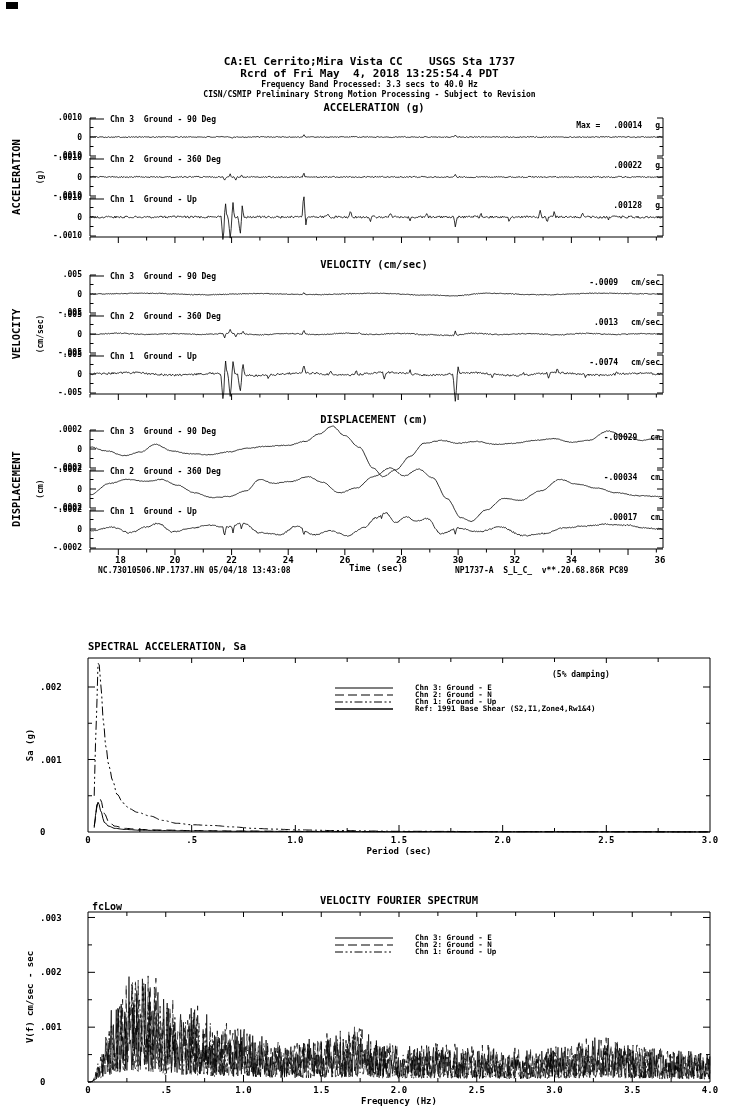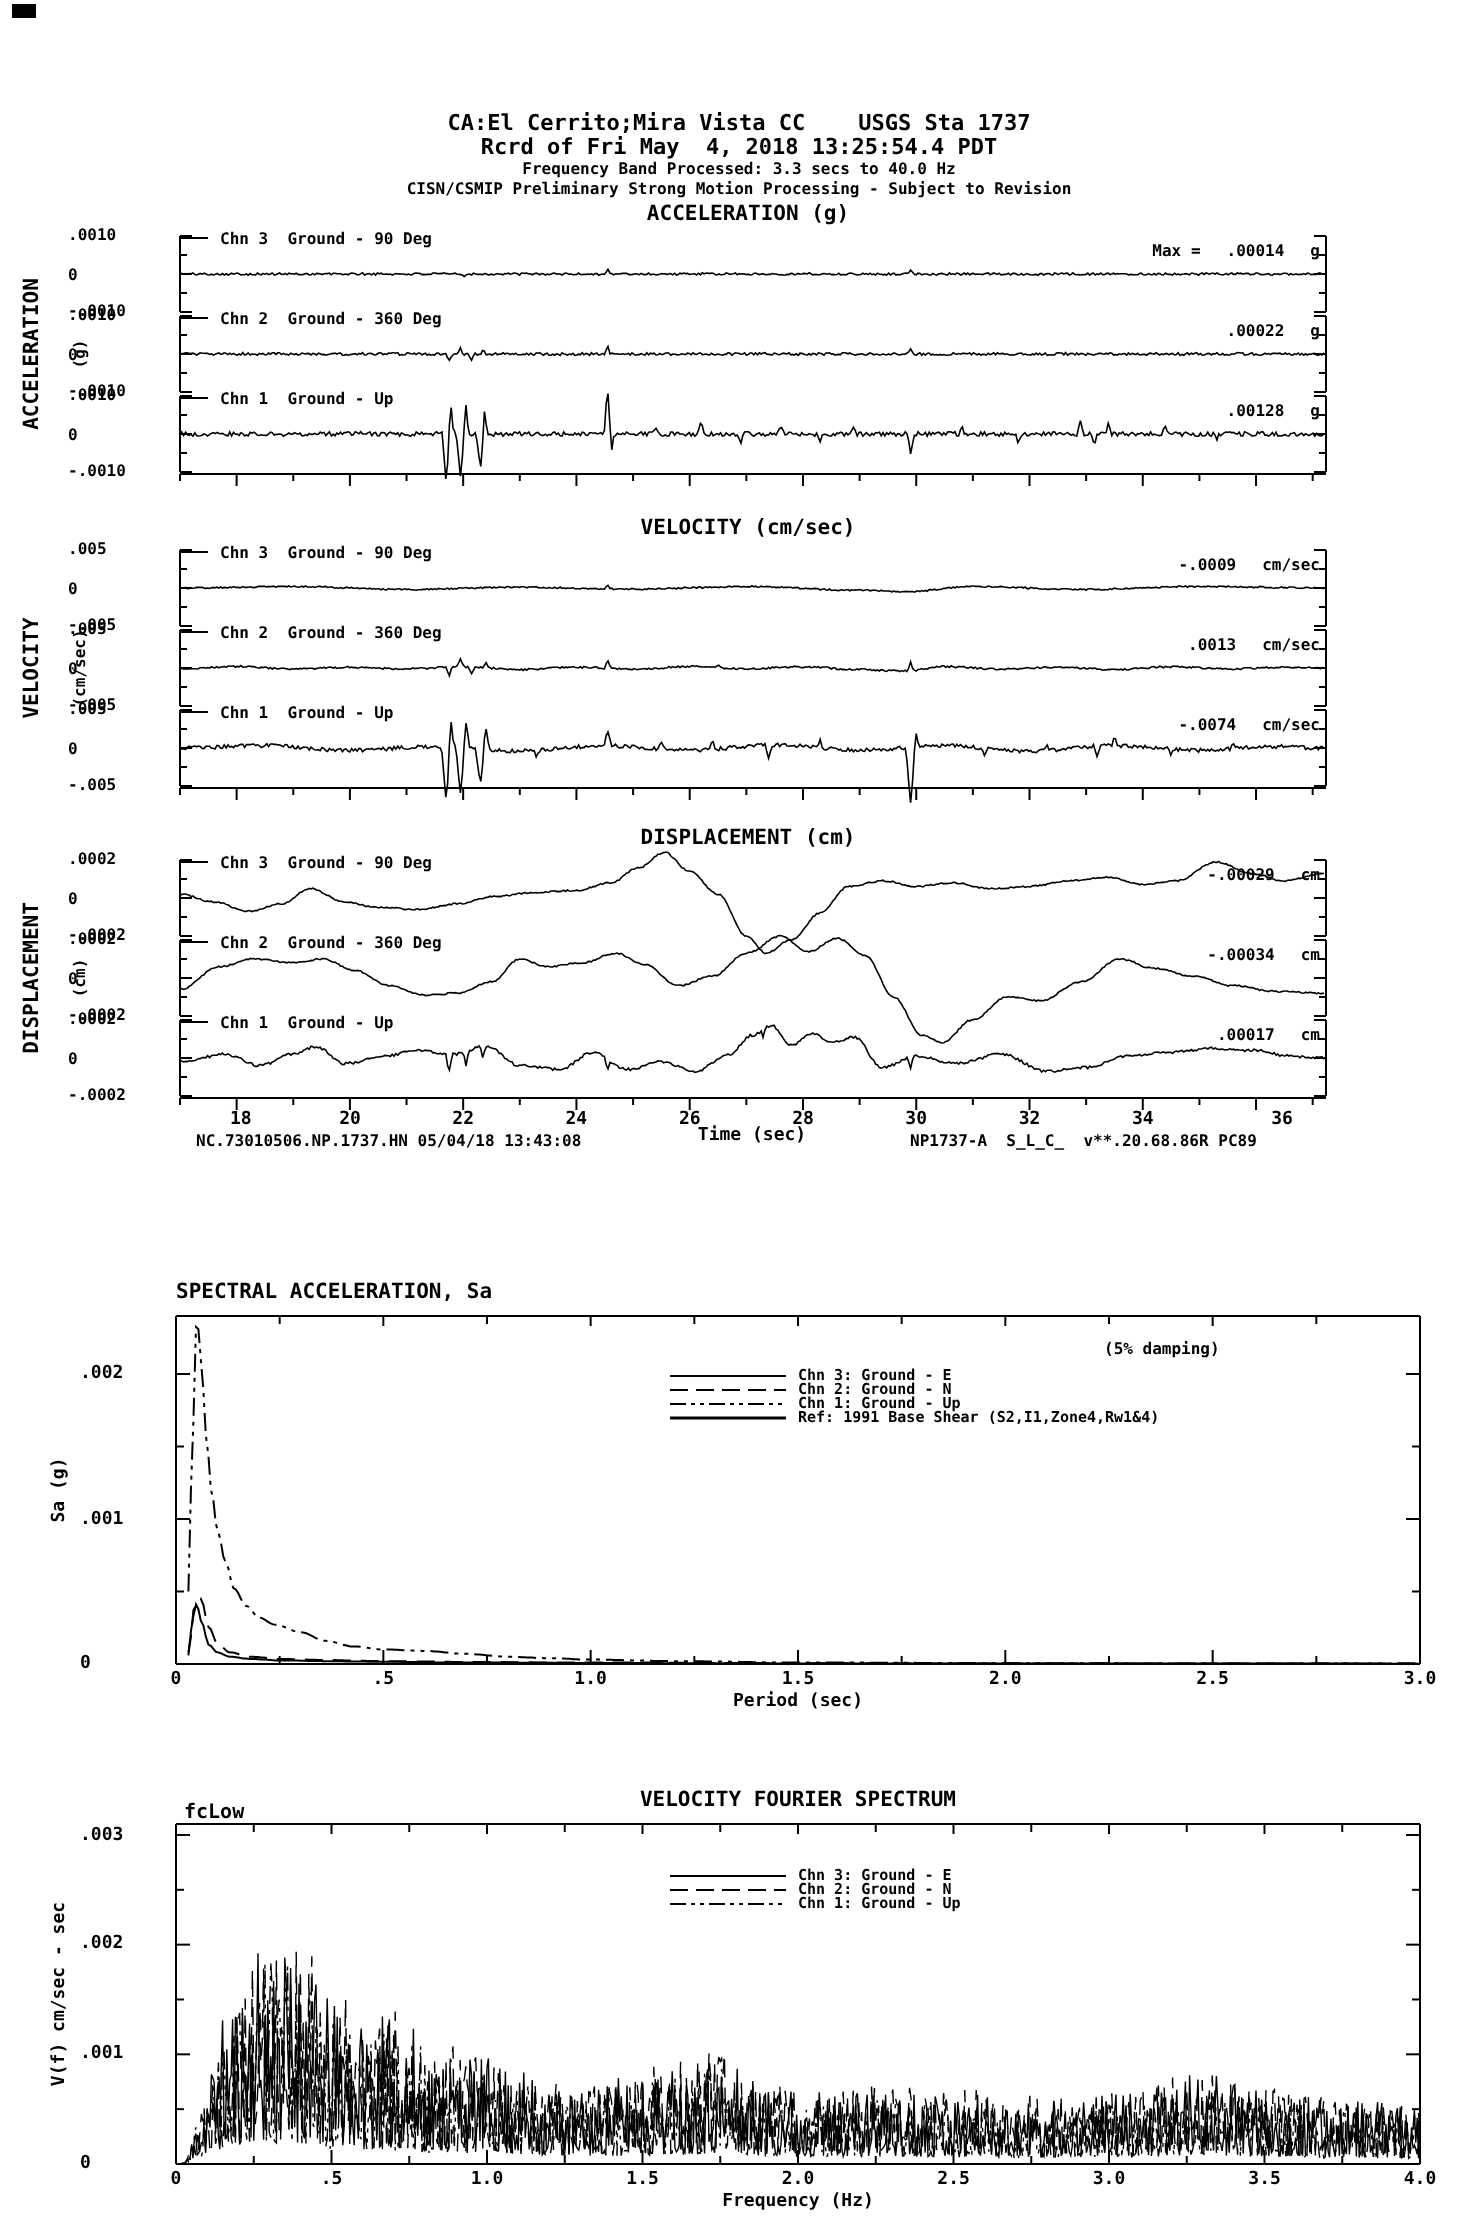--- a/index.html
+++ b/index.html
@@ -10,29 +10,29 @@
 .b{font-weight:bold}
 .pre{white-space:pre}
 .f7{font-size:10px}
 .f8{font-size:8px}
 .f9{font-size:9px}
 .f10{font-size:10.5px}
 .f11{font-size:11px}
 .hdr{position:absolute;left:0;width:739px;text-align:center;font-weight:bold;white-space:pre}
 .vlabel{position:absolute;white-space:nowrap;font-weight:bold;
   transform:translate(-50%,-50%) rotate(-90deg)}
-.ytick{width:48px;white-space:pre}
+.ytick{width:48px;text-align:right;white-space:pre}
 .ytick2{width:42px;white-space:pre}
 .xtick{white-space:pre}
 .plotsvg{position:absolute;overflow:visible}
 .maxrow{display:flex;justify-content:flex-end;column-gap:13px;font-size:8px;
   font-weight:bold;white-space:pre}
 .lgrow{display:flex;align-items:center;height:7px;font-size:7.5px;font-weight:bold;white-space:pre}
 .lgrow svg{flex:0 0 auto}
-.lgrow span{margin-left:6px}
+.lgrow span{margin-left:22px}
 .corner-mark{left:6px;top:2px;width:12px;height:7px;background:#000}
 </style>
 </head>
 <body>
 
 <div class="page">
   <div class="abs corner-mark"></div>
   <div class="hdr f11" style="top:55px">CA:El Cerrito;Mira Vista CC    USGS Sta 1737</div>
   <div class="hdr f11" style="top:67px">Rcrd of Fri May  4, 2018 13:25:54.4 PDT</div>
   <div class="hdr f8" style="top:80px">Frequency Band Processed: 3.3 secs to 40.0 Hz</div>
@@ -311,21 +311,21 @@
       </svg>
       <div class="f9 b abs xtick" style="left:115px;top:555px;width:28px;text-align:left">18</div>
       <div class="f9 b abs xtick" style="left:161.0px;top:555px;width:28px;text-align:center">20</div>
       <div class="f9 b abs xtick" style="left:217.6px;top:555px;width:28px;text-align:center">22</div>
       <div class="f9 b abs xtick" style="left:274.2px;top:555px;width:28px;text-align:center">24</div>
       <div class="f9 b abs xtick" style="left:330.9px;top:555px;width:28px;text-align:center">26</div>
       <div class="f9 b abs xtick" style="left:387.5px;top:555px;width:28px;text-align:center">28</div>
       <div class="f9 b abs xtick" style="left:444.1px;top:555px;width:28px;text-align:center">30</div>
       <div class="f9 b abs xtick" style="left:500.8px;top:555px;width:28px;text-align:center">32</div>
       <div class="f9 b abs xtick" style="left:557.4px;top:555px;width:28px;text-align:center">34</div>
-      <div class="f9 b abs xtick" style="left:627px;top:555px;width:28px;text-align:center">36</div>
+      <div class="f9 b abs xtick" style="left:646px;top:555px;width:28px;text-align:center">36</div>
       <div class="f10 b pre abs" style="left:88px;top:640px;width:622px;text-align:left">SPECTRAL ACCELERATION, Sa</div>
       <svg width="622" height="174" class="plotsvg" style="left:88px;top:658px">
         <line x1="0" y1="0" x2="622" y2="0" stroke="#000" stroke-width="1"></line>
         <line x1="0" y1="174" x2="622" y2="174" stroke="#000" stroke-width="1"></line>
         <line x1="0" y1="0" x2="0" y2="174" stroke="#000" stroke-width="1"></line>
         <line x1="622" y1="0" x2="622" y2="174" stroke="#000" stroke-width="1"></line>
         <line x1="51.83333333333333" y1="174" x2="51.83333333333333" y2="170" stroke="#000" stroke-width="1"></line>
         <line x1="51.83333333333333" y1="0" x2="51.83333333333333" y2="4" stroke="#000" stroke-width="1"></line>
         <line x1="103.66666666666666" y1="174" x2="103.66666666666666" y2="167" stroke="#000" stroke-width="1"></line>
         <line x1="103.66666666666666" y1="0" x2="103.66666666666666" y2="5" stroke="#000" stroke-width="1"></line>

